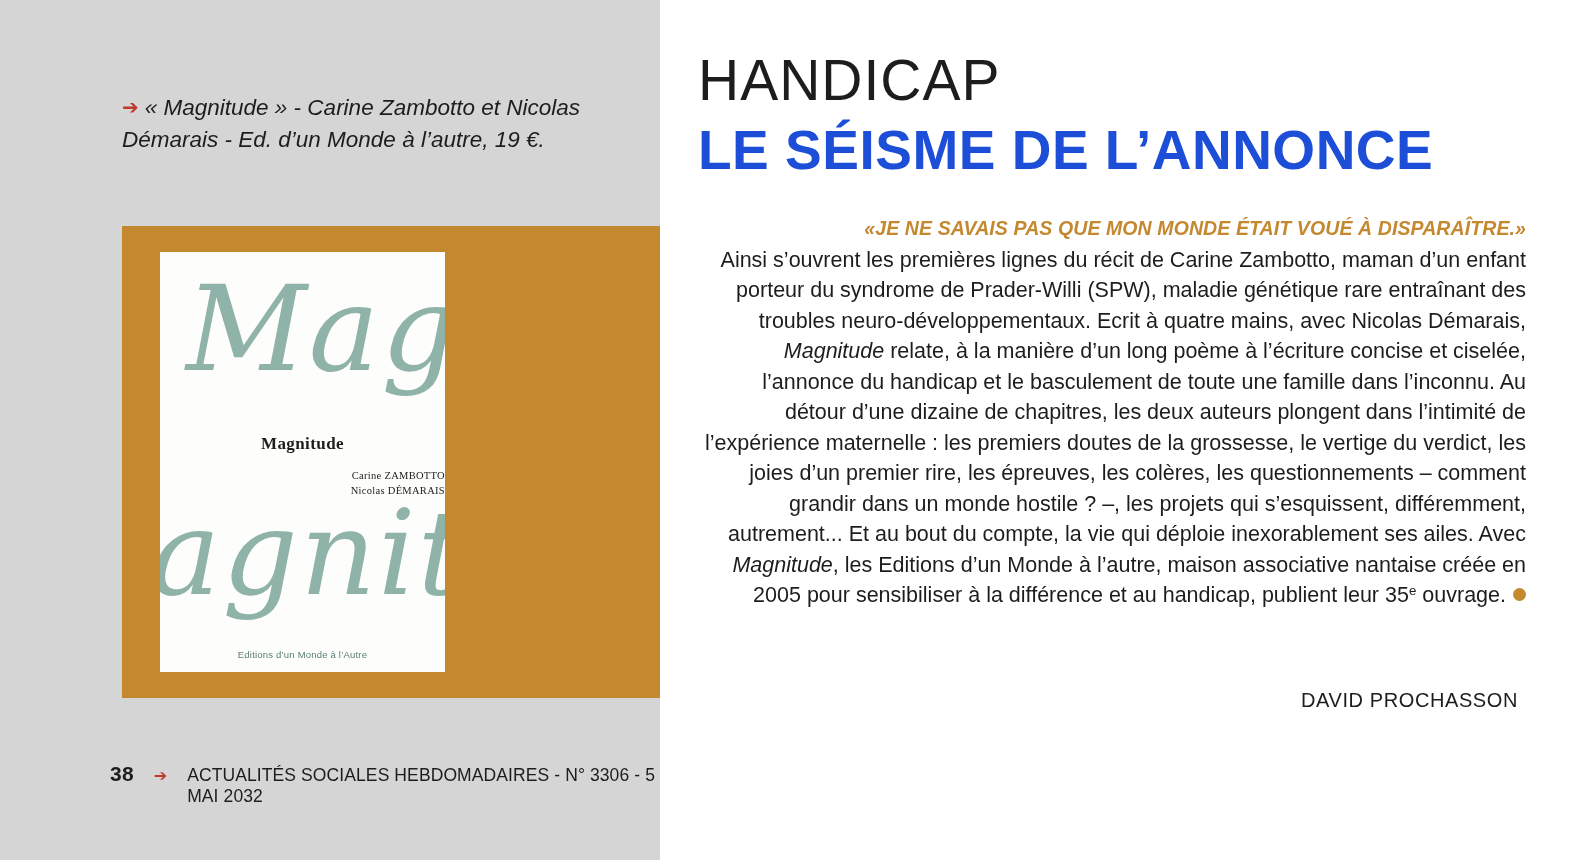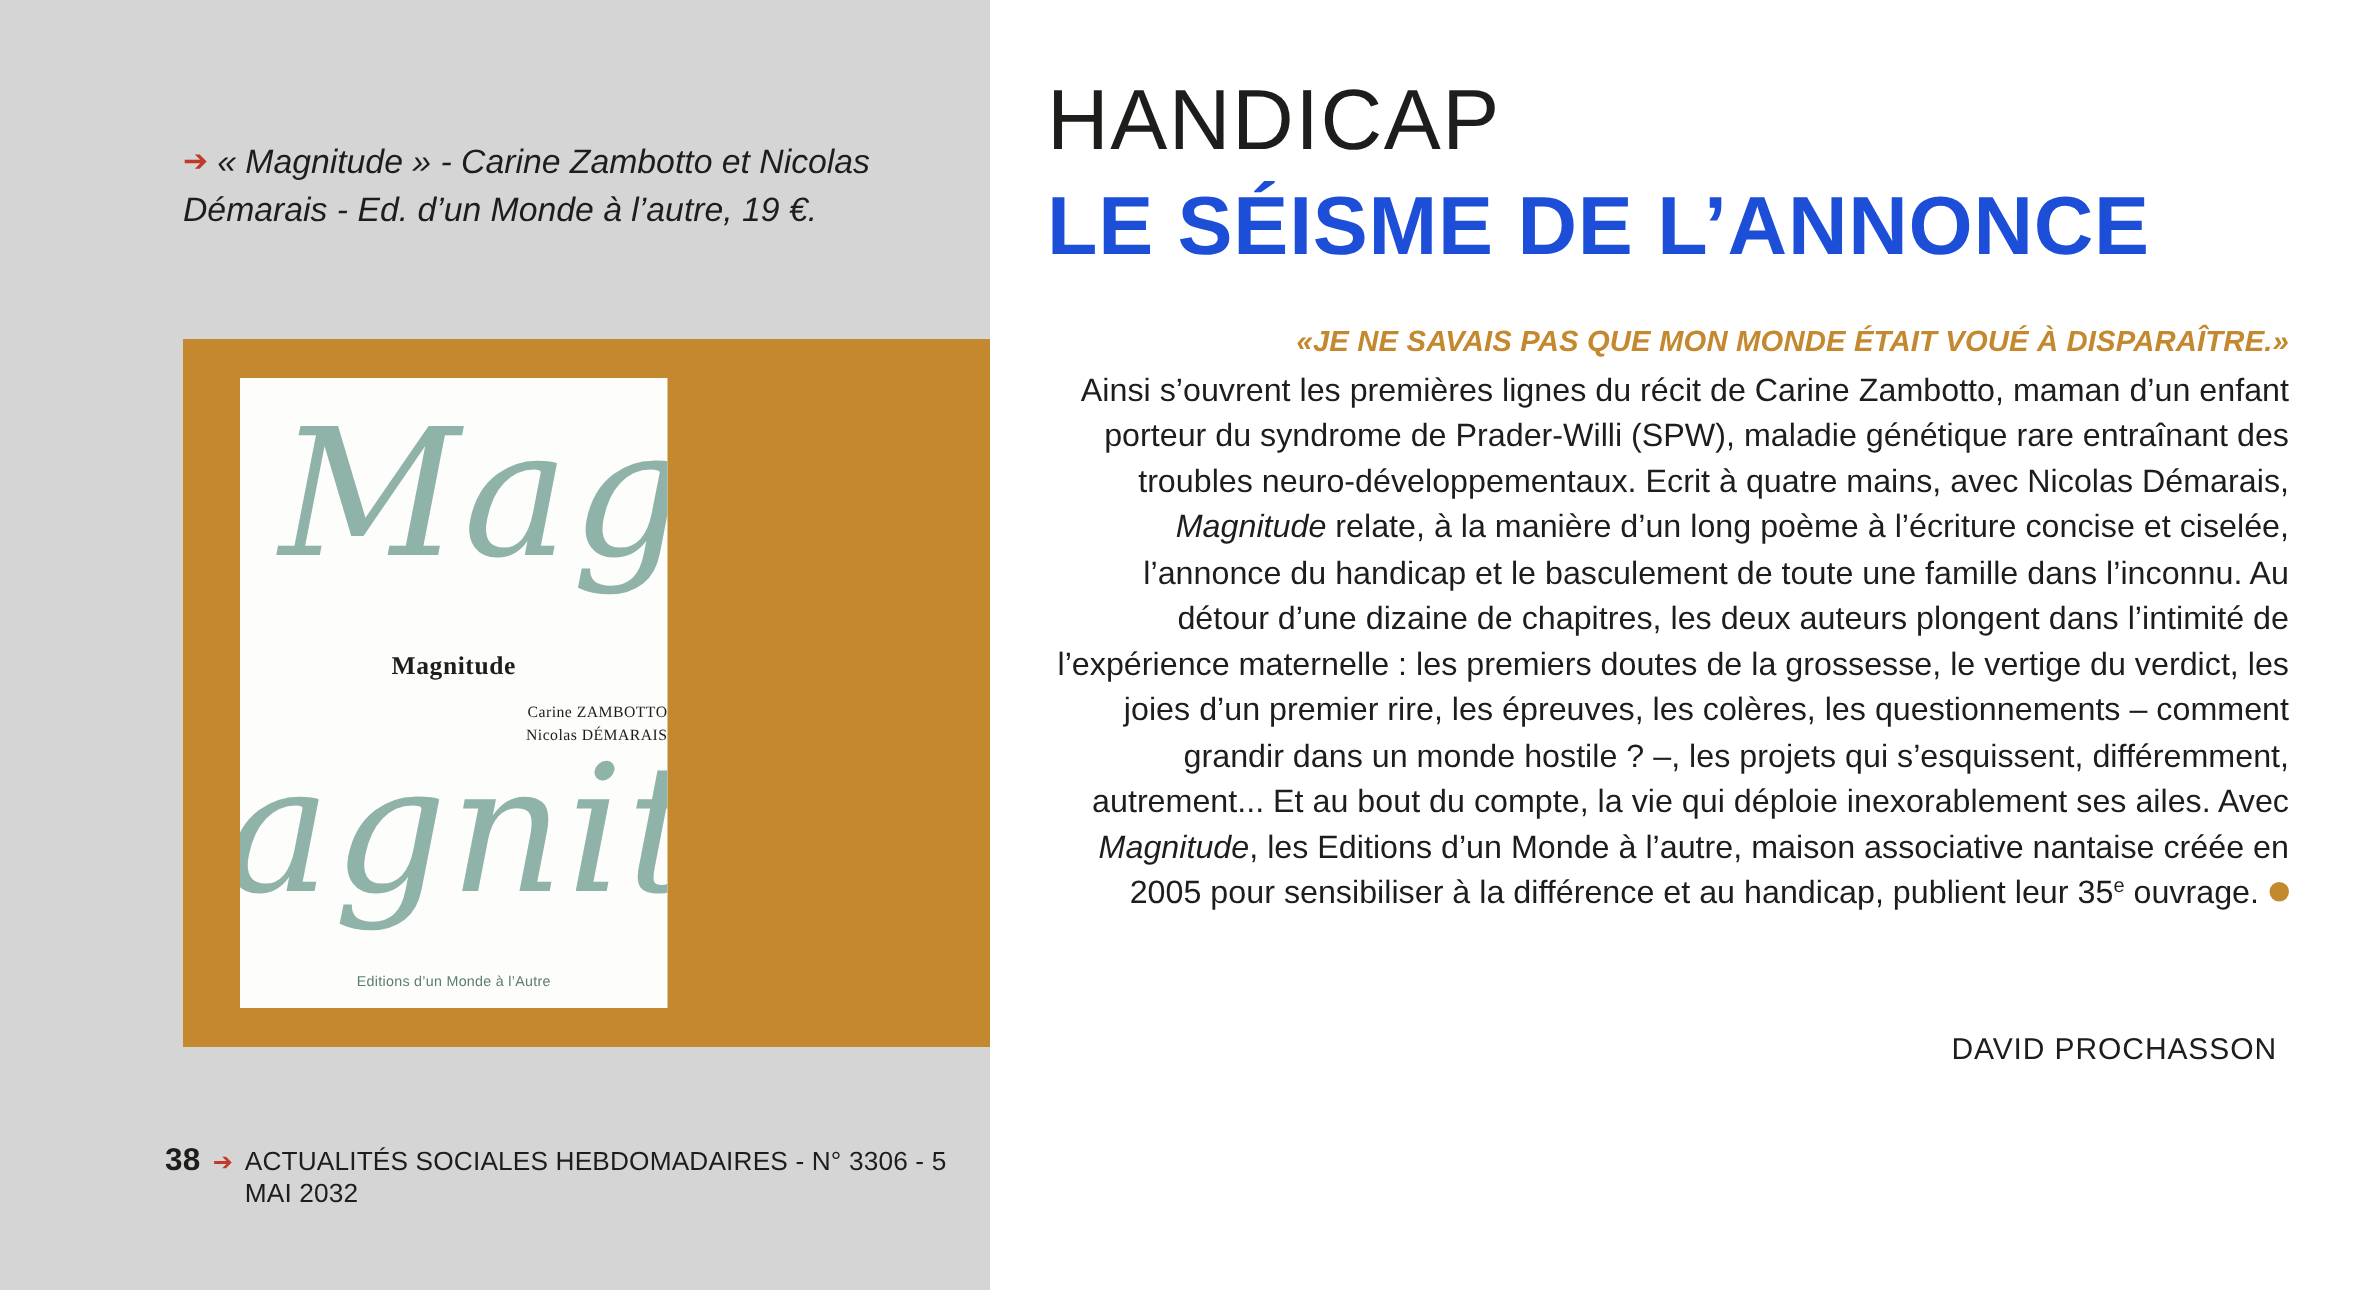--- a/index.html
+++ b/index.html
@@ -118,21 +118,21 @@
     color: #5a7d72;
     letter-spacing: .2px;
   }
   
   .footer {
     position: absolute;
     left: 110px;
     top: 762px;
     display: flex;
     align-items: baseline;
-    gap: 8px;
+    gap: 20px;
     color: #1d1d1b;
   }
   .footer .page-number {
     font-weight: bold;
     font-size: 21px;
     letter-spacing: .2px;
   }
   .footer .arrow {
     color: #c0392b;
     font-size: 16px;

